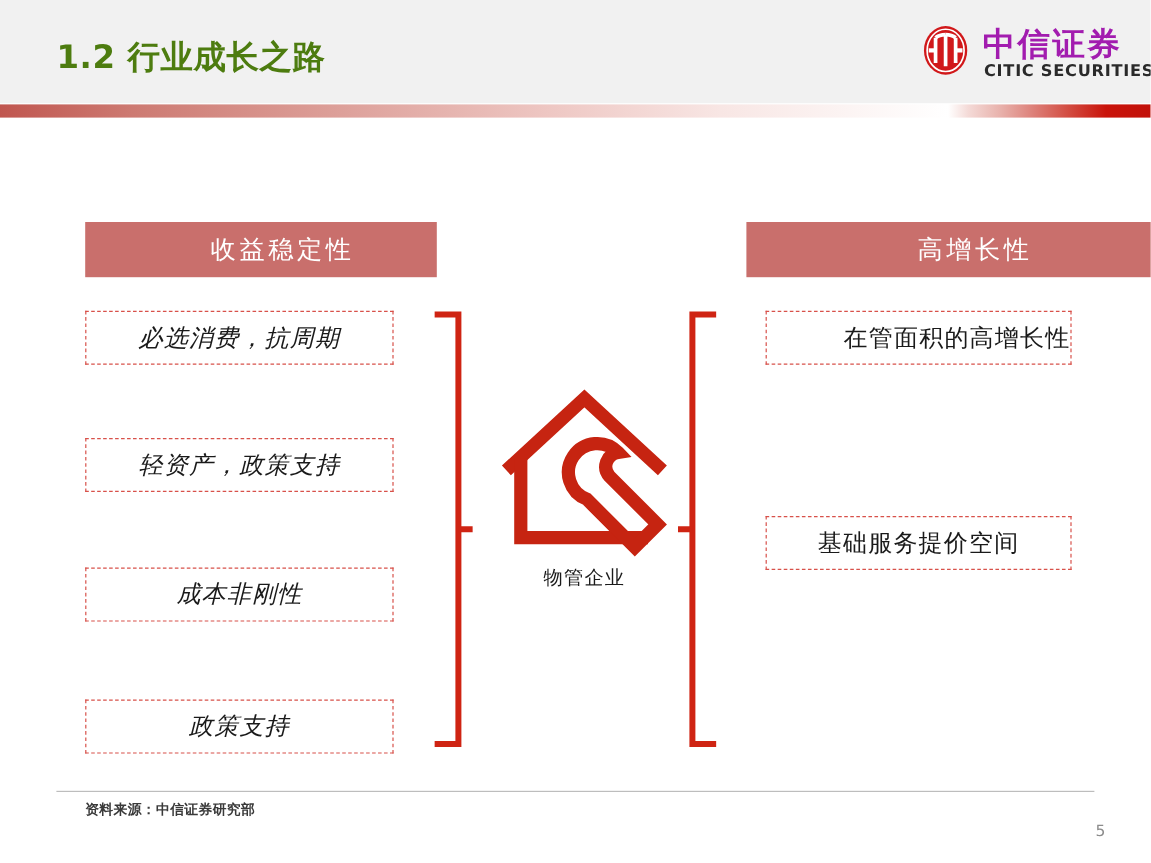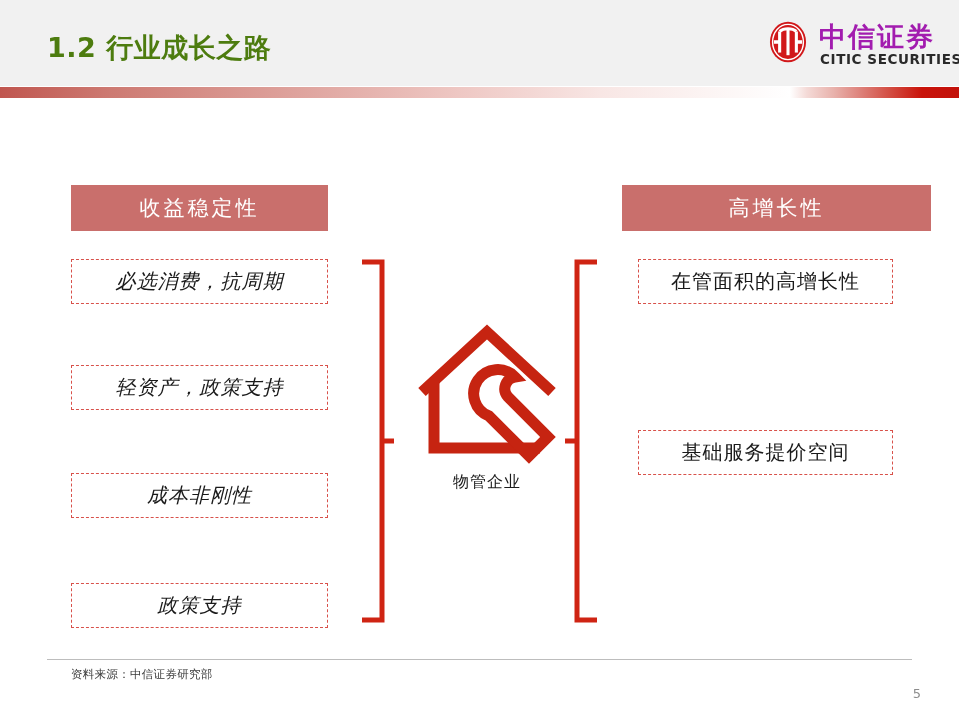--- a/index.html
+++ b/index.html
@@ -79,20 +79,21 @@
   }
 
   
   .cat-box {
     position: absolute;
     height: 46px;
     background: #c96f6c;
     display: flex;
     align-items: center;
     justify-content: center;
+    padding-left: 36px;
   }
   .cat-box .cat-label {
     font-size: 21px;
     color: #ffffff;
     letter-spacing: 3px;
     white-space: nowrap;
   }
   #cat-left  { left: 71px;  top: 185px; width: 257px; }
   #cat-right { left: 622px; top: 185px; width: 309px; }
 
@@ -147,21 +148,21 @@
   .footer-rule {
     position: absolute;
     left: 47px; top: 659px;
     width: 865px; height: 1px;
     background: #bdbdbd;
   }
   .footer-source {
     position: absolute;
     left: 71px; top: 667px;
     font-size: 11.5px;
-    font-weight: normal;
+    font-weight: bold;
     color: #3a3a3a;
     letter-spacing: 0.3px;
     white-space: nowrap;
   }
   .page-number {
     position: absolute;
     left: 905px; top: 686px;
     width: 24px;
     text-align: center;
     font-size: 13px;
@@ -209,21 +210,21 @@
   <div class="item-box col-left" style="top:365px;">
     <span class="item-label">轻资产，政策支持</span>
   </div>
   <div class="item-box col-left" style="top:473px;">
     <span class="item-label">成本非刚性</span>
   </div>
   <div class="item-box col-left" style="top:583px;">
     <span class="item-label">政策支持</span>
   </div>
 
-  <div class="item-box col-right" style="top:259px;">
+  <div class="item-box col-right" style="top:259px;justify-content:flex-end;">
     <span class="item-label">在管面积的高增长性</span>
   </div>
   <div class="item-box col-right" style="top:430px;">
     <span class="item-label">基础服务提价空间</span>
   </div>
 
   <svg id="bracket-left" class="bracket" viewBox="0 0 32 364" preserveAspectRatio="none">
     <path d="M0 3 L20 3 L20 361 L0 361" fill="none" stroke="#cf2413" stroke-width="5"></path>
     <path d="M20 182 L32 182" fill="none" stroke="#cf2413" stroke-width="5"></path>
   </svg>

